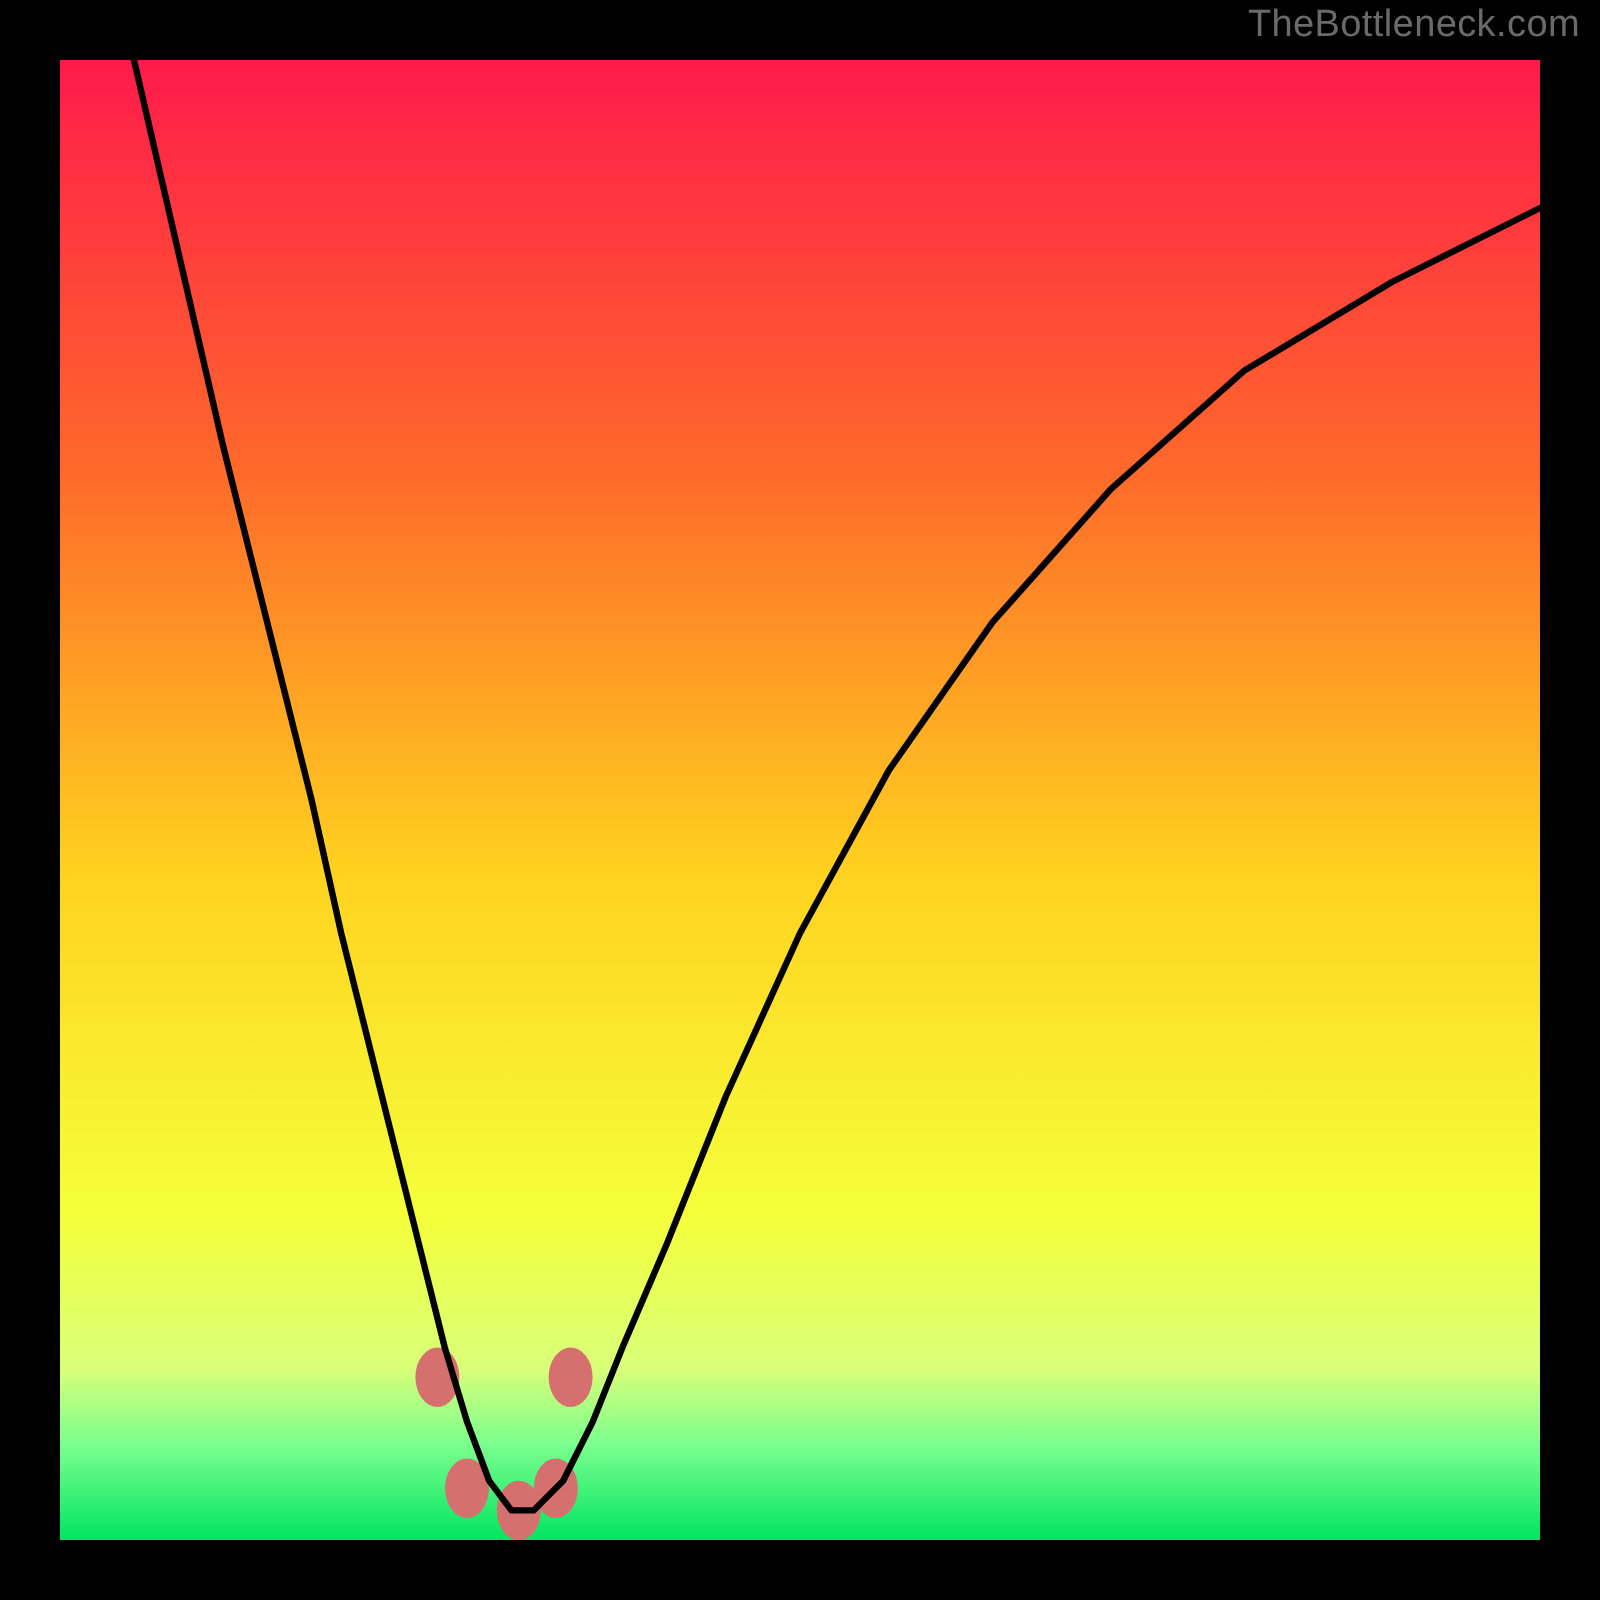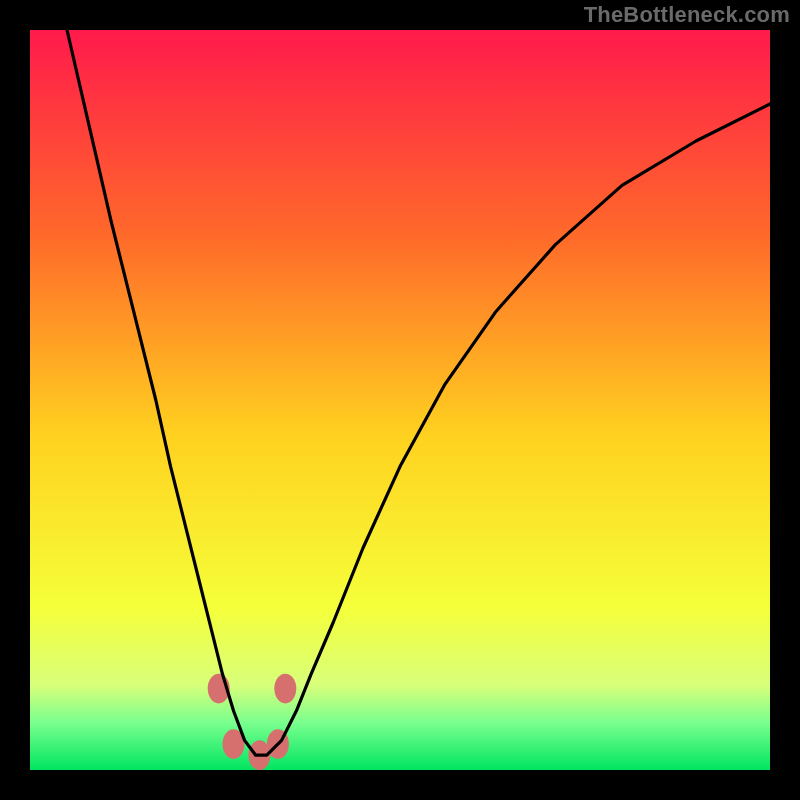--- a/index.html
+++ b/index.html
@@ -24,22 +24,22 @@
     left: 0;
     top: 0;
     width: 740px;
     height: 740px;
   }
   .watermark {
     position: absolute;
     top: 2px;
     right: 10px;
     color: #6a6a6a;
-    font-size: 22px;
-    font-weight: 700;
+    font-size: 19px;
+    font-weight: 400;
     letter-spacing: 0.2px;
     user-select: none;
   }
   svg { display: block; }
 </style>
 </head>
 <body>
 
 <div class="frame">
   <svg class="plot-area" viewBox="0 0 740 740" width="740" height="740" xmlns="http://www.w3.org/2000/svg">

